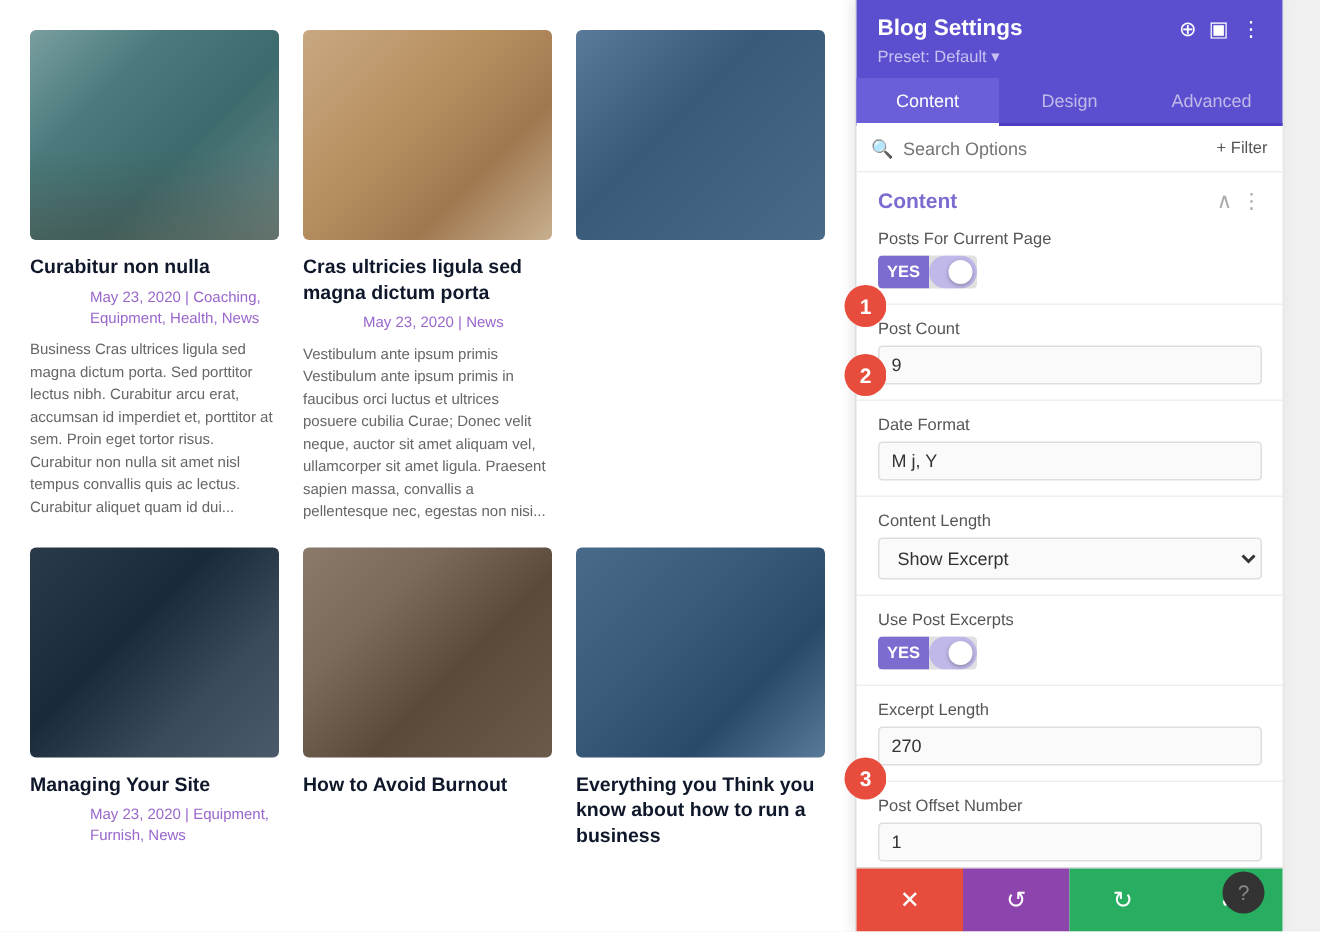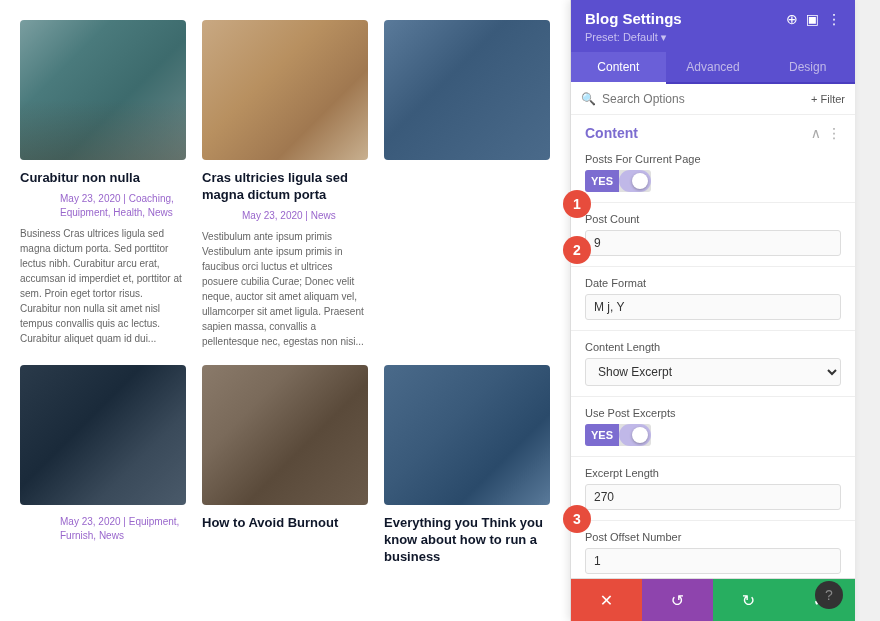--- a/index.html
+++ b/index.html
@@ -413,20 +413,21 @@
       <div class="post-meta">May 23, 2020 | News</div>
       <div class="post-excerpt">Vestibulum ante ipsum primis Vestibulum ante ipsum primis in faucibus orci luctus et ultrices posuere cubilia Curae; Donec velit neque, auctor sit amet aliquam vel, ullamcorper sit amet ligula. Praesent sapien massa, convallis a pellentesque nec, egestas non nisi...</div>
     </div>
 
     <div class="post-card">
       <div class="img-business" style="background: linear-gradient(135deg, #5a7a9a 0%, #3a5a7a 40%, #4a6a8a 100%);"></div>
     </div>
 
     <div class="post-card">
       <div class="img-phone"></div>
+      <div class="post-title">Managing Your Site</div>
       <div class="post-meta">May 23, 2020 | Equipment, Furnish, News</div>
     </div>
 
     <div class="post-card">
       <div class="img-person"></div>
       <div class="post-title">How to Avoid Burnout</div>
     </div>
 
     <div class="post-card">
       <div class="img-business"></div>
@@ -450,24 +451,24 @@
     <div class="preset-row">
       <span>Preset: Default ▾</span>
     </div>
   </div>
 
   <div class="panel-tabs">
     <div class="panel-tab active">
       <span>Content</span>
     </div>
     <div class="panel-tab">
+      <span>Design</span>
+    </div>
+    <div class="panel-tab">
       <span>Advanced</span>
-    </div>
-    <div class="panel-tab">
-      <span>Design</span>
     </div>
   </div>
 
   <div class="panel-search">
     <span style="color:#aaa;font-size:12px;">🔍</span>
     <input class="search-input" type="text" placeholder="Search Options" style="">
     <button class="filter-btn">
       <span>+ Filter</span>
     </button>
   </div>

